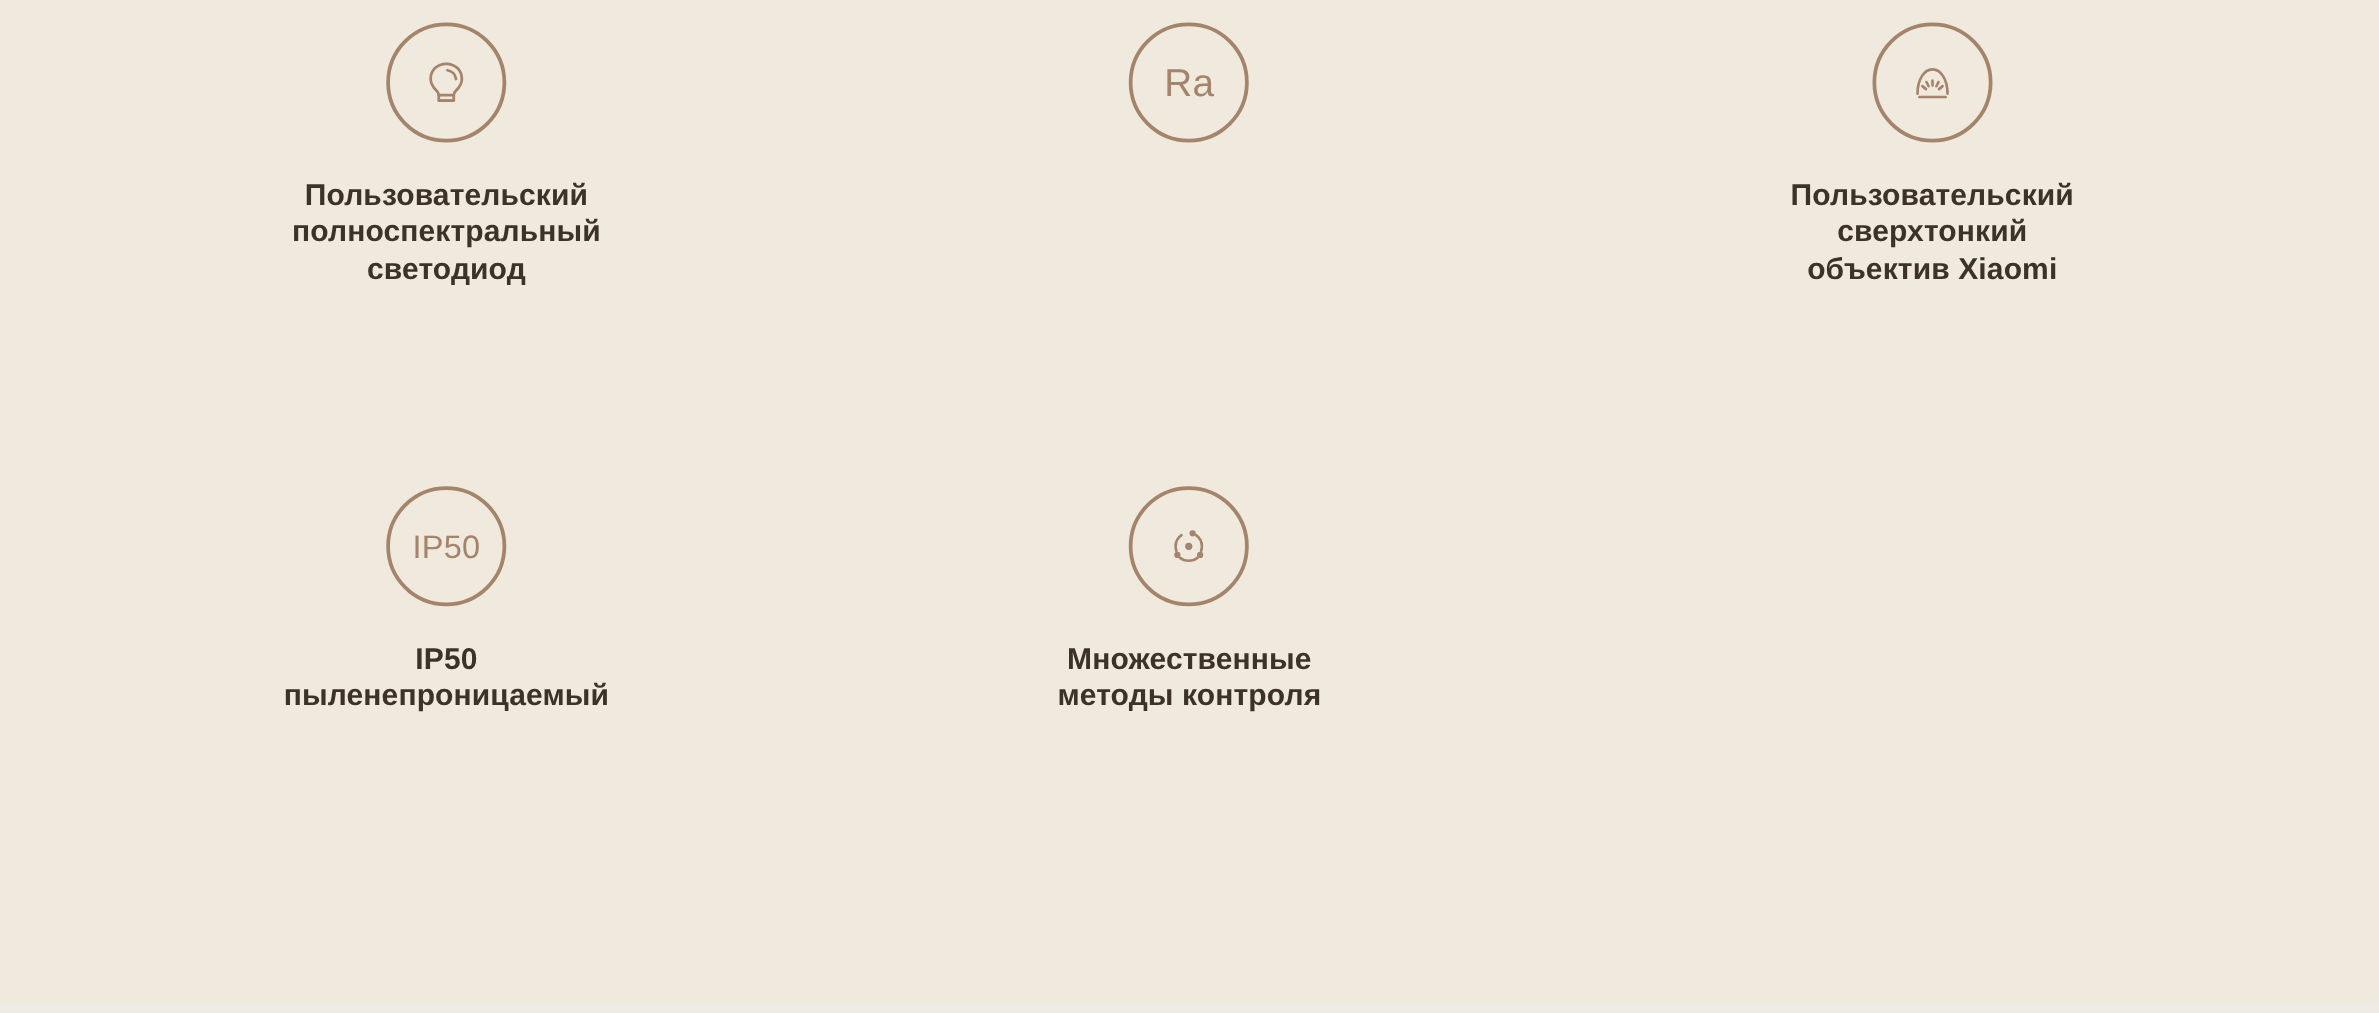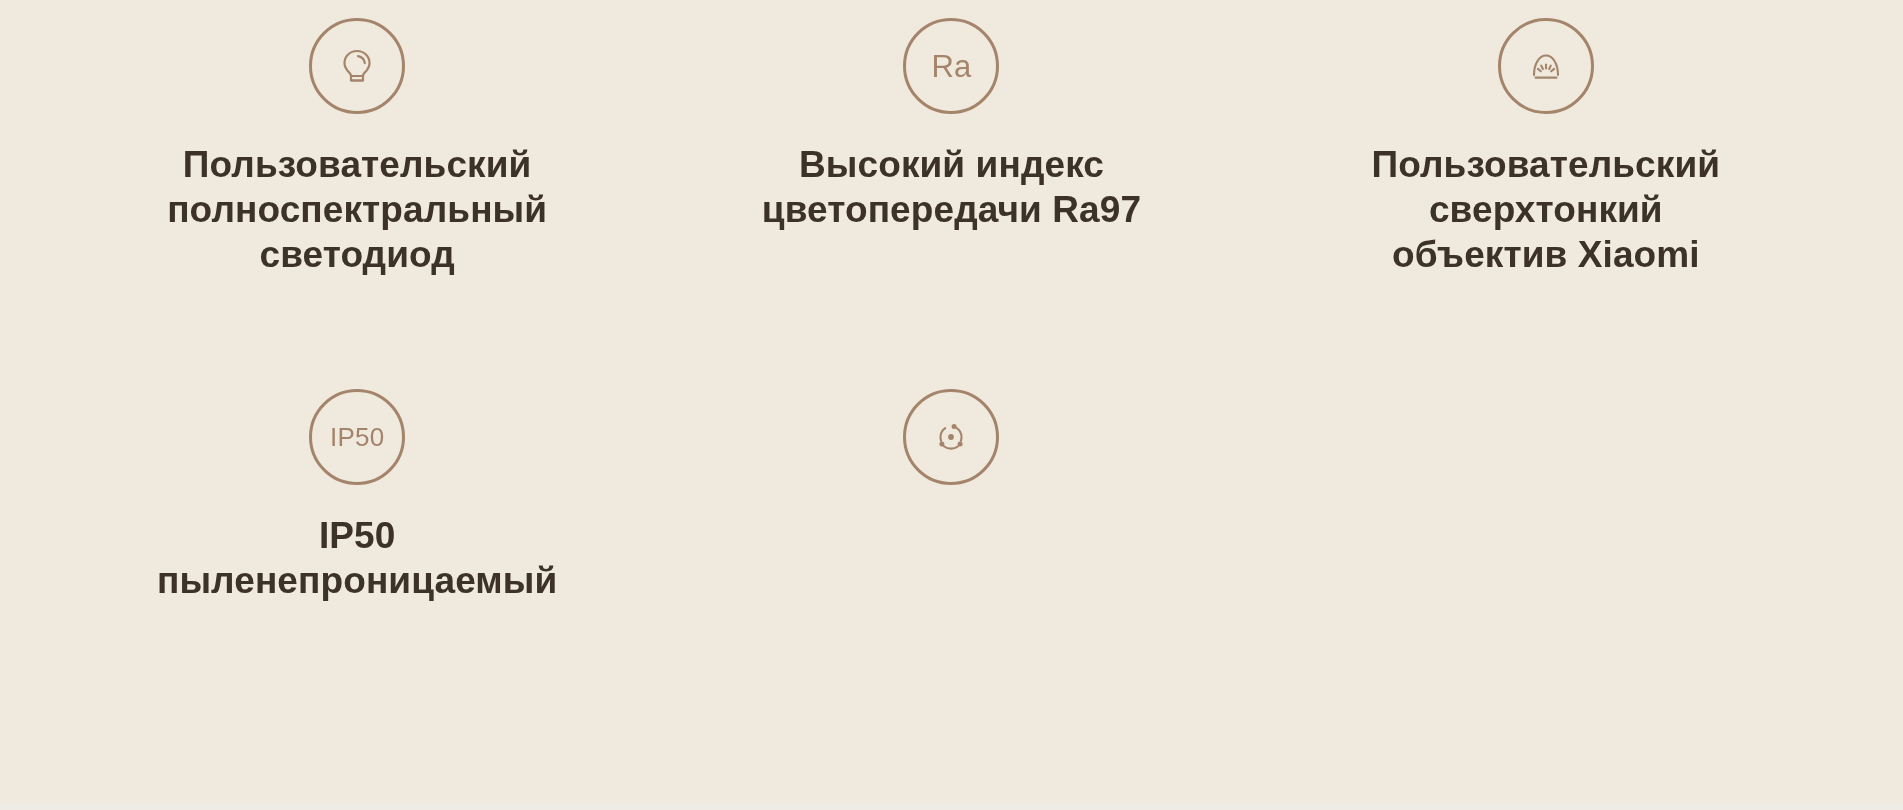--- a/index.html
+++ b/index.html
@@ -56,21 +56,21 @@
     line-height: 1;
   }
   .icon-text.small {
     font-size: 26px;
   }
 
   .feature-label {
     margin-top: 28px;
     text-align: center;
     color: #3d3228;
-    font-size: 37px;
+    font-size: 24px;
     font-weight: bold;
     line-height: 1.22;
     letter-spacing: 0.1px;
     max-width: 430px;
     white-space: pre-line;
   }
 
   .bottom-edge {
     position: absolute;
     left: 0;
@@ -96,22 +96,20 @@
     </div>
     <div class="feature-label">Пользовательский
 полноспектральный
 светодиод</div>
   </div>
 
   <div class="feature-cell row-top">
     <div class="icon-circle">
       <span class="icon-text">Ra</span>
     </div>
-    <div class="feature-label">Высокий индекс
-цветопередачи Ra97</div>
   </div>
 
   <div class="feature-cell row-top">
     <div class="icon-circle">
       <svg width="48" height="48" viewBox="0 0 48 48" fill="none" stroke="#a4846a" stroke-width="2.1" stroke-linecap="round" stroke-linejoin="round">
         <path d="M12 33 C12 21.5 17.4 13.5 24 13.5 C30.6 13.5 36 21.5 36 33"></path>
         <path d="M13.5 35.6 L34.5 35.6"></path>
         <path d="M24 22.5 L24 26.4"></path>
         <path d="M19.2 23.6 L20.9 27"></path>
         <path d="M28.8 23.6 L27.1 27"></path>
@@ -138,17 +136,19 @@
       <svg width="48" height="48" viewBox="0 0 48 48" fill="none" stroke="#a4846a" stroke-width="2.1" stroke-linecap="round" stroke-linejoin="round">
         <circle cx="24" cy="24" r="2.9" fill="#a4846a" stroke="none"></circle>
         <circle cx="27.1" cy="13.6" r="2.5" fill="#a4846a" stroke="none"></circle>
         <circle cx="33.1" cy="30.9" r="2.5" fill="#a4846a" stroke="none"></circle>
         <circle cx="14.9" cy="30.9" r="2.5" fill="#a4846a" stroke="none"></circle>
         <path d="M29.8 15.1 C32.6 17.0 34.5 20.3 34.5 24 C34.5 25.3 34.3 26.6 33.9 27.8"></path>
         <path d="M31.1 33.2 C29.2 34.7 26.7 35.6 24 35.6 C21.3 35.6 18.8 34.7 16.9 33.2"></path>
         <path d="M14.1 27.8 C13.7 26.6 13.5 25.3 13.5 24 C13.5 20.3 15.4 17.0 18.2 15.1"></path>
       </svg>
     </div>
+    <div class="feature-label">Множественные
+методы контроля</div>
   </div>
 
 </div>
 
 <div class="bottom-edge"></div>
 
 </body></html>

